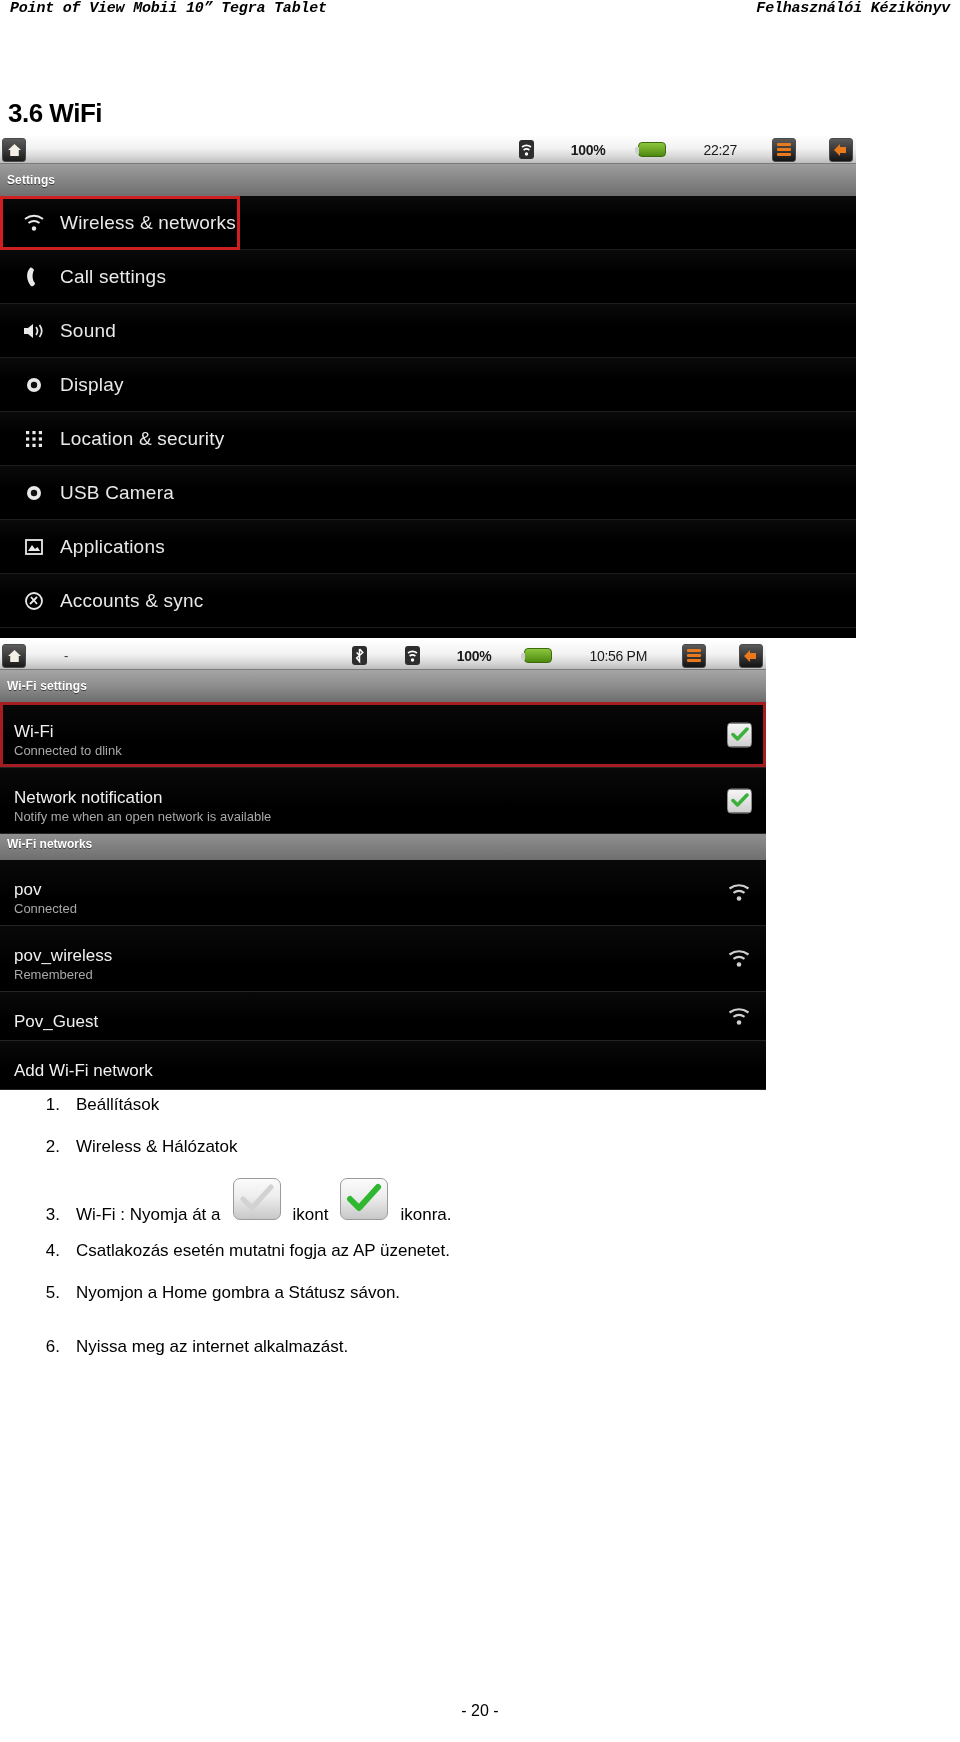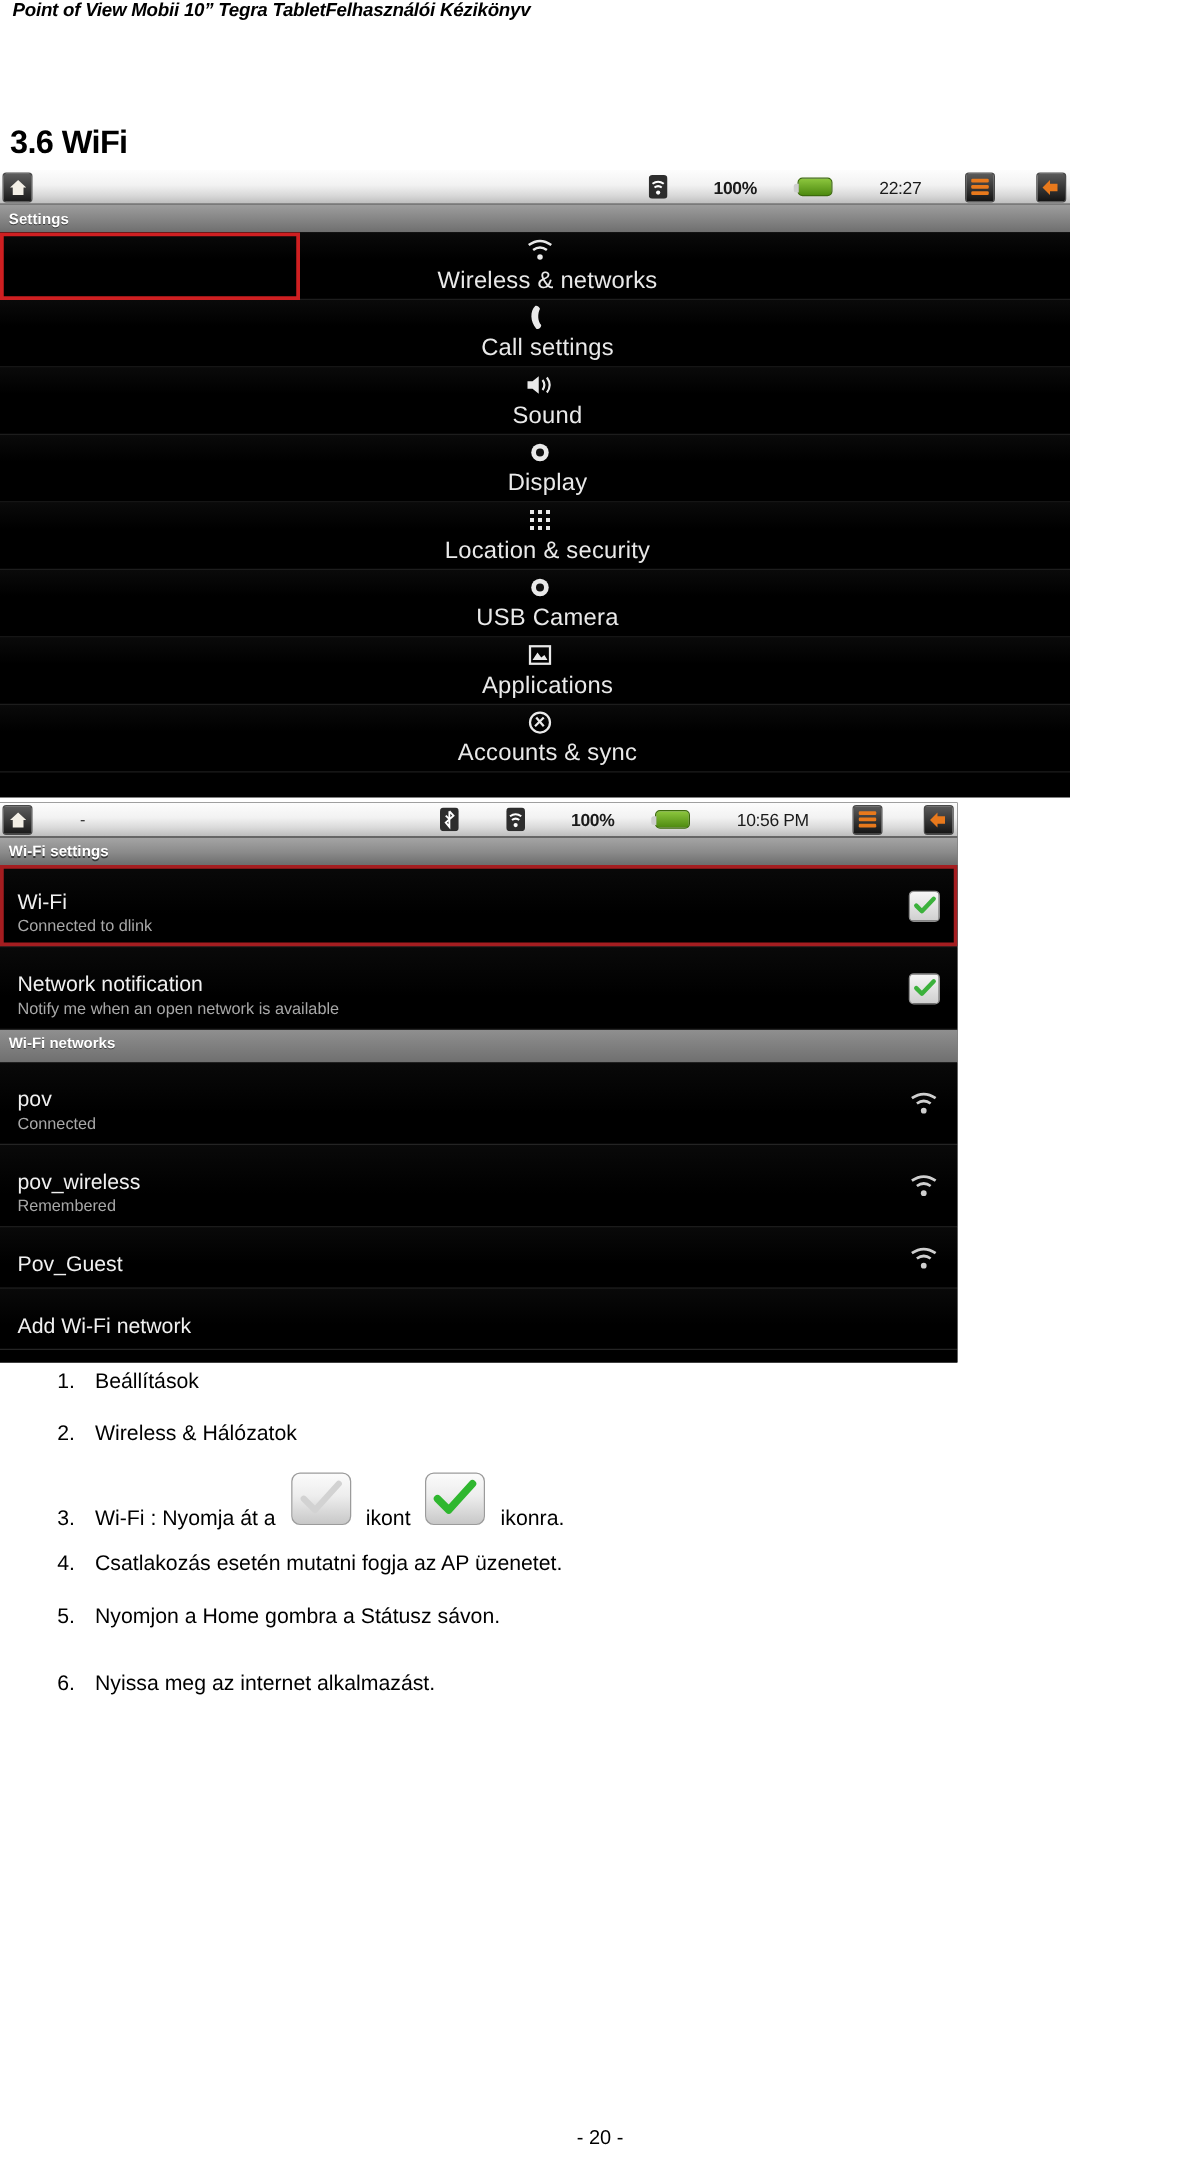--- a/index.html
+++ b/index.html
@@ -17,24 +17,26 @@
   }
 
   
   .running-head {
     position: absolute;
     top: 0; left: 0; right: 0;
     height: 40px;
     padding: 0 10px;
     display: flex;
     align-items: flex-start;
+    justify-content: space-between;
     font-style: italic;
     font-weight: bold;
     font-size: 15px;
     letter-spacing: -0.2px;
+    font-family: Liberation Mono, monospace;
   }
   .running-head .rh-left { white-space: nowrap; }
   .running-head .rh-right { white-space: nowrap; }
 
   
   .section-title {
     position: absolute;
     top: 98px; left: 8px;
     font-size: 26px;
     font-weight: bold;
@@ -105,21 +107,21 @@
     border: 1px solid #4a4a4a;
     display:flex; align-items:center; justify-content:center;
     flex: 0 0 auto;
   }
   .sb-menu-lines { width: 14px; }
   .sb-menu-lines div {
     height: 3px; background: #e8791c; margin: 2px 0; border-radius: 1px;
   }
 
   .and-titlebar {
-    height: 22px;
+    height: 32px;
     background: linear-gradient(#9d9d9d, #818181 60%, #6e6e6e);
     color: #fff;
     font-size: 12px;
     font-weight: bold;
     display: flex;
     align-items: center;
     padding-left: 7px;
     text-shadow: 0 1px 0 rgba(0,0,0,.55);
     letter-spacing: .1px;
   }
@@ -130,21 +132,20 @@
   .set-list { background:#000; }
   .set-row {
     height: 54px;
     display: flex;
     align-items: center;
     padding-left: 20px;
     border-bottom: 1px solid #1d1d1d;
     color: #e9e9e9;
     position: relative;
     background: linear-gradient(#0a0a0a, #000 40%);
-    flex-direction: column;
   }
   .set-row .ic {
     width: 28px; height: 28px;
     display:flex; align-items:center; justify-content:center;
     margin-right: 12px;
     flex: 0 0 auto;
   }
   .set-row .lbl { font-size: 19px; letter-spacing: .2px; }
   .hl-box {
     position: absolute;

